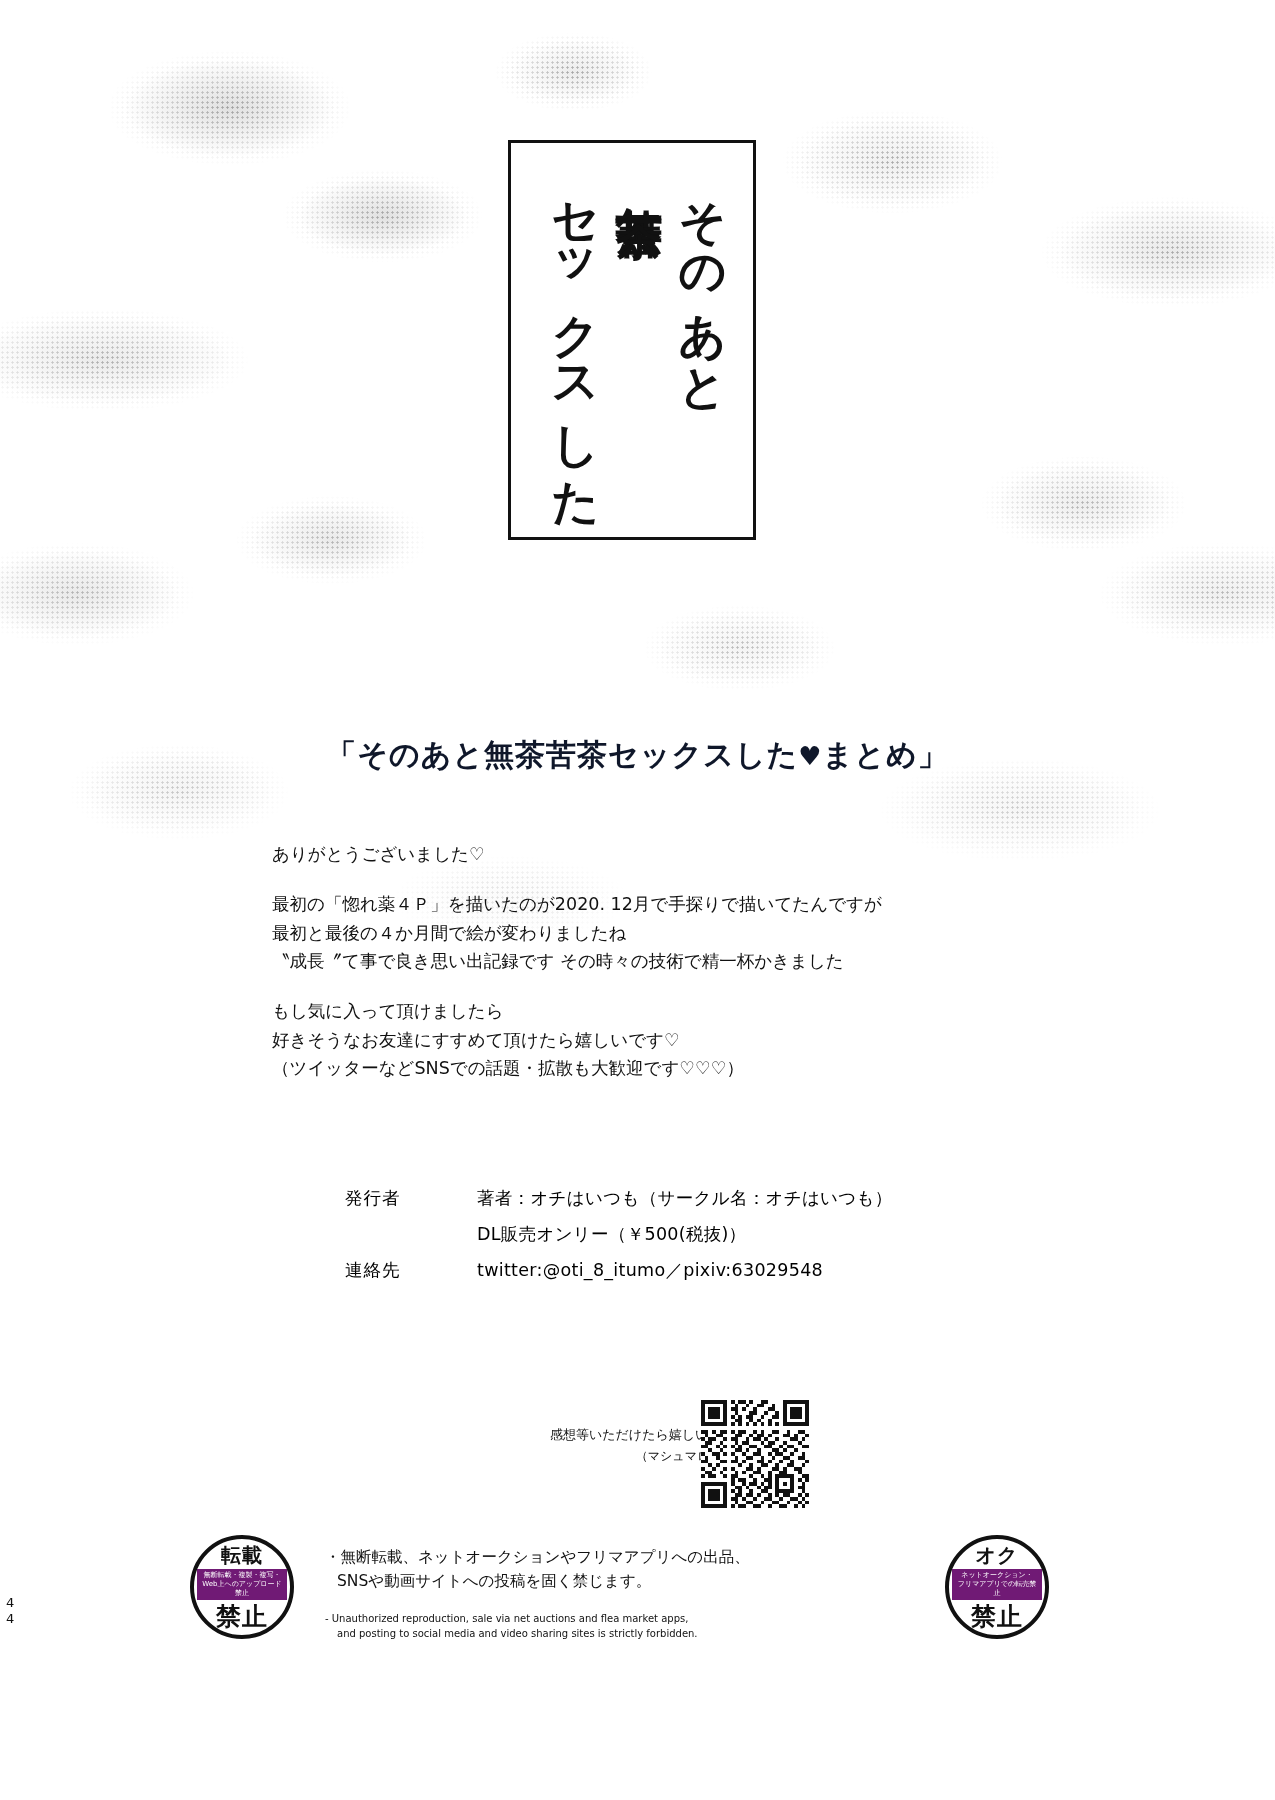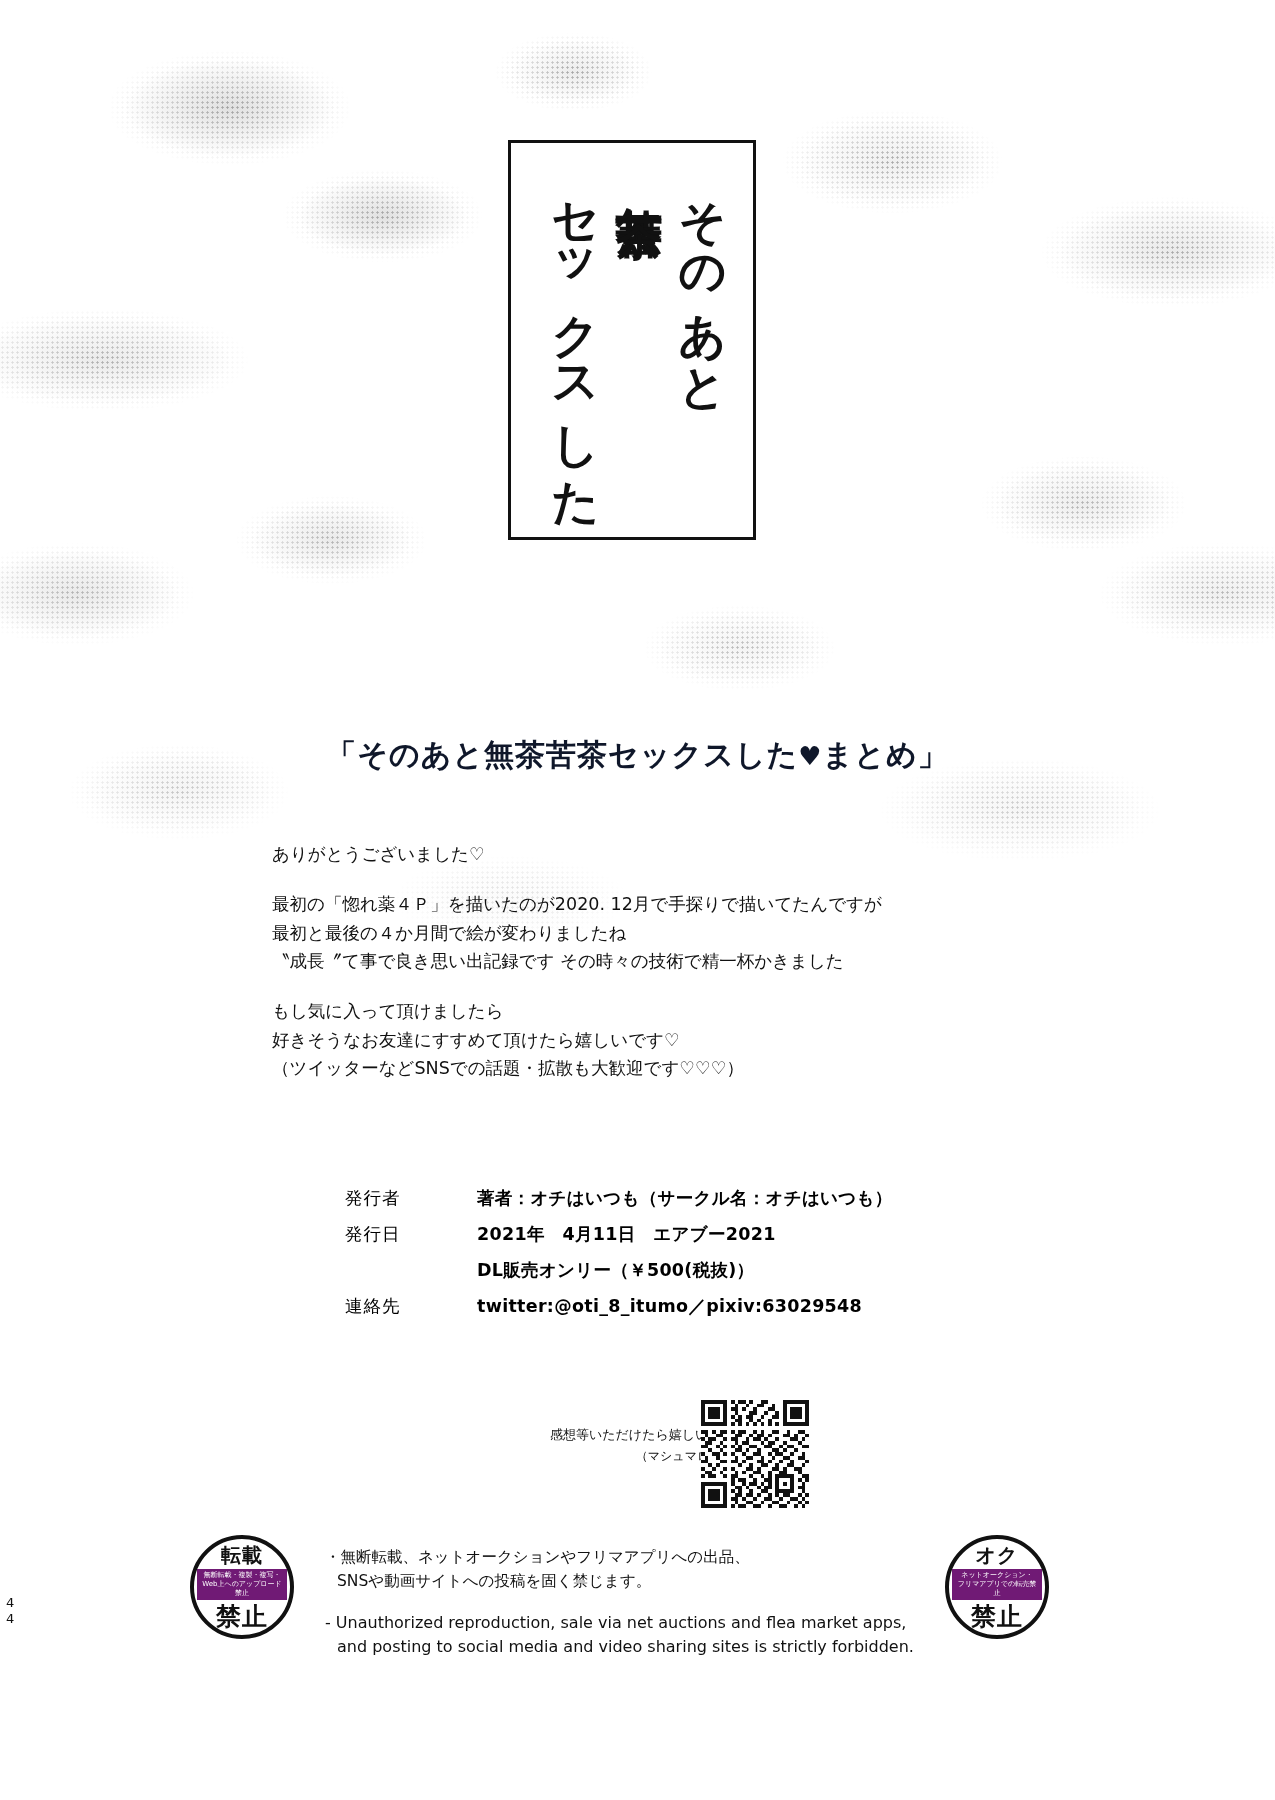--- a/index.html
+++ b/index.html
@@ -150,21 +150,21 @@
     left: 345px;
     top: 1180px;
     width: 720px;
     font-family: "DejaVu Sans", sans-serif;
     font-size: 17.5px;
     color: #000000;
   }
   #colophon table { border-collapse: collapse; }
   #colophon td { padding: 6px 0; vertical-align: top; }
   #colophon td.label { width: 132px; letter-spacing: 1px; }
-  #colophon td.value { letter-spacing: 0.3px; font-weight: bold; }
+  #colophon td.value { letter-spacing: 0.3px; }
 
   
   #qr-area {
     position: absolute;
     left: 455px;
     top: 1400px;
     width: 420px;
     height: 110px;
   }
   #qr-caption {
@@ -192,21 +192,21 @@
     position: absolute;
     left: 325px;
     top: 1545px;
     width: 640px;
     font-family: "DejaVu Sans", sans-serif;
     font-size: 15.5px;
     line-height: 1.55;
     color: #111;
   }
   #notice-text .en {
-    font-size: 16px;
+    font-size: 10px;
     margin-top: 18px;
     line-height: 1.5;
   }
   #notice-text .indent { padding-left: 12px; }
 
   .stamp {
     position: absolute;
     width: 104px;
     height: 104px;
     border: 4px solid #111;
@@ -279,24 +279,20 @@
   <p>（ツイッターなどSNSでの話題・拡散も大歓迎です♡♡♡）</p>
   <div class="gap"></div>
 </div>
 
 <div id="colophon">
   <table>
     <tbody>
         <tr>
       <td class="label">発行者</td>
       <td class="value">著者：オチはいつも（サークル名：オチはいつも）</td>
-    </tr>
-    <tr>
-      <td class="label">発行日</td>
-      <td class="value">2021年　4月11日　エアブー2021</td>
     </tr>
     <tr>
       <td class="label"></td>
       <td class="value">DL販売オンリー（￥500(税抜)）</td>
     </tr>
     <tr>
       <td class="label">連絡先</td>
       <td class="value">twitter:@oti_8_itumo／pixiv:63029548</td>
     </tr>
   </tbody>

